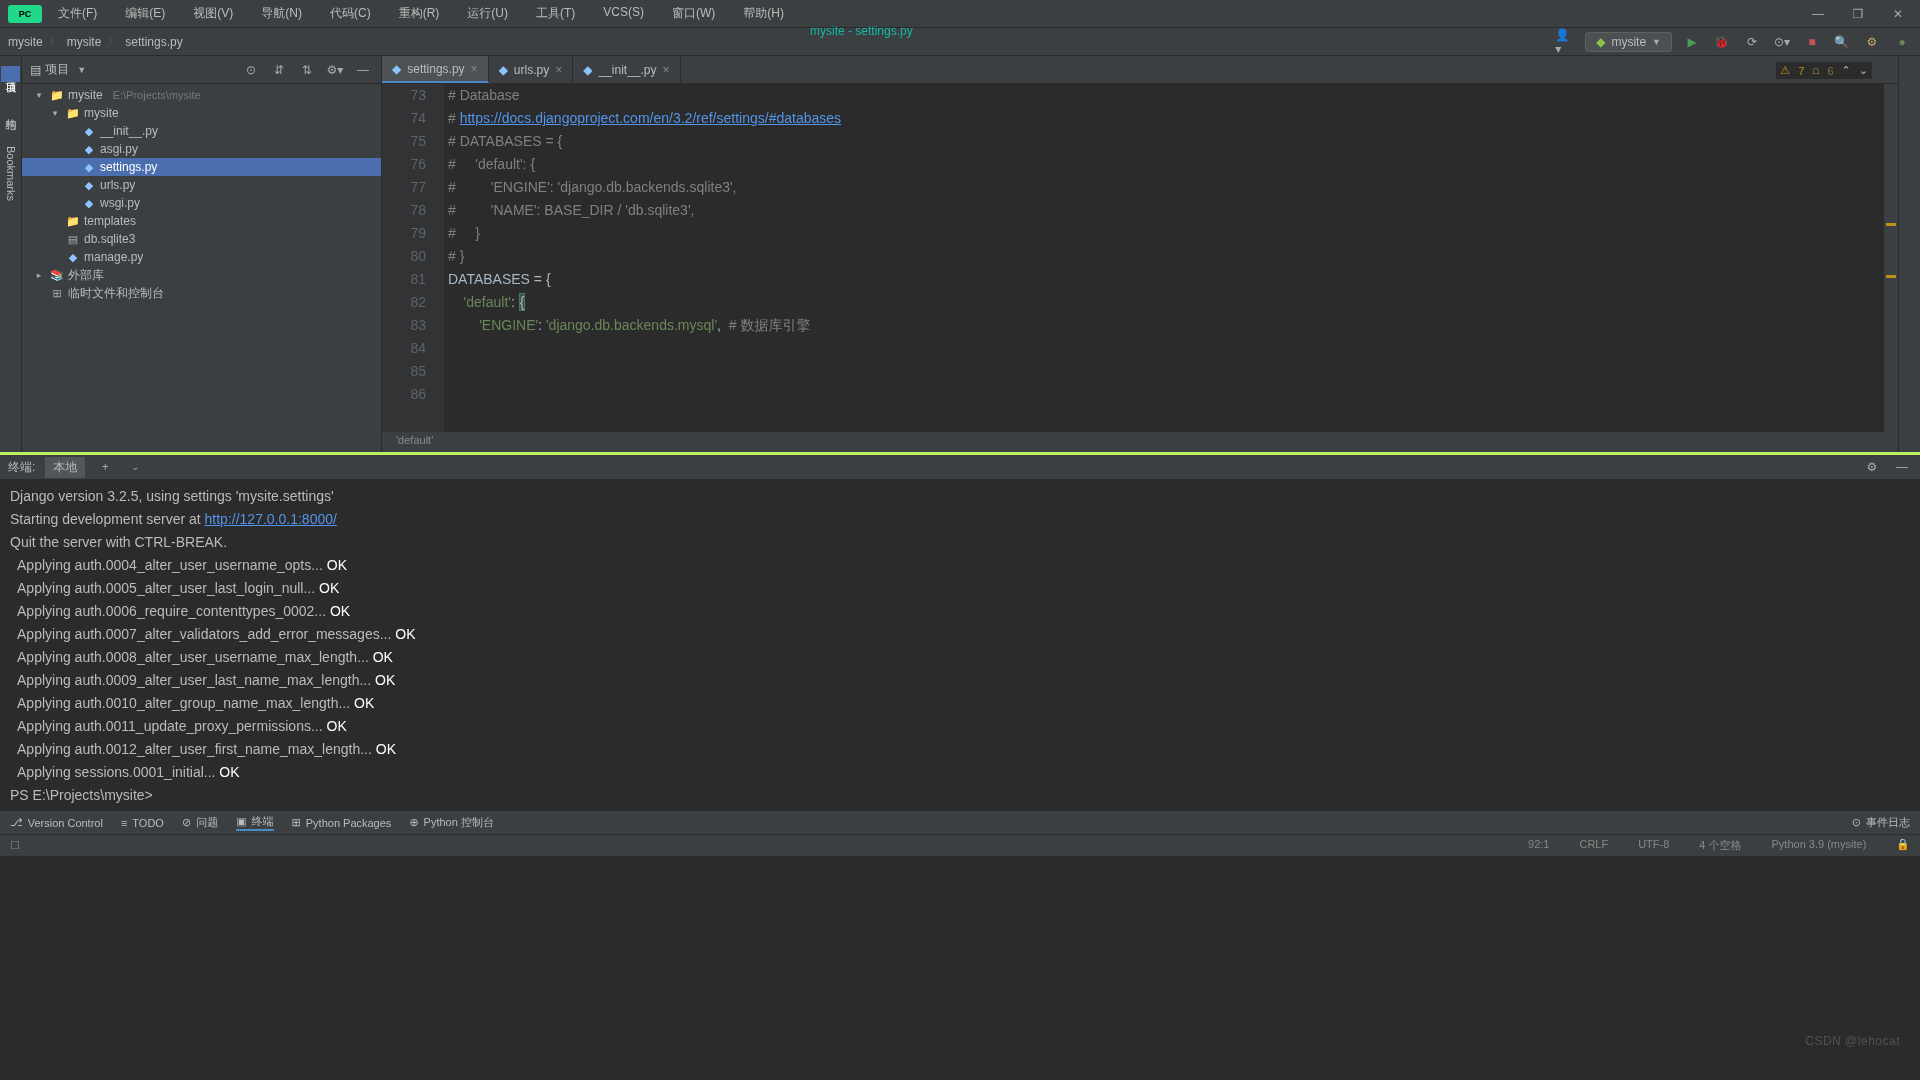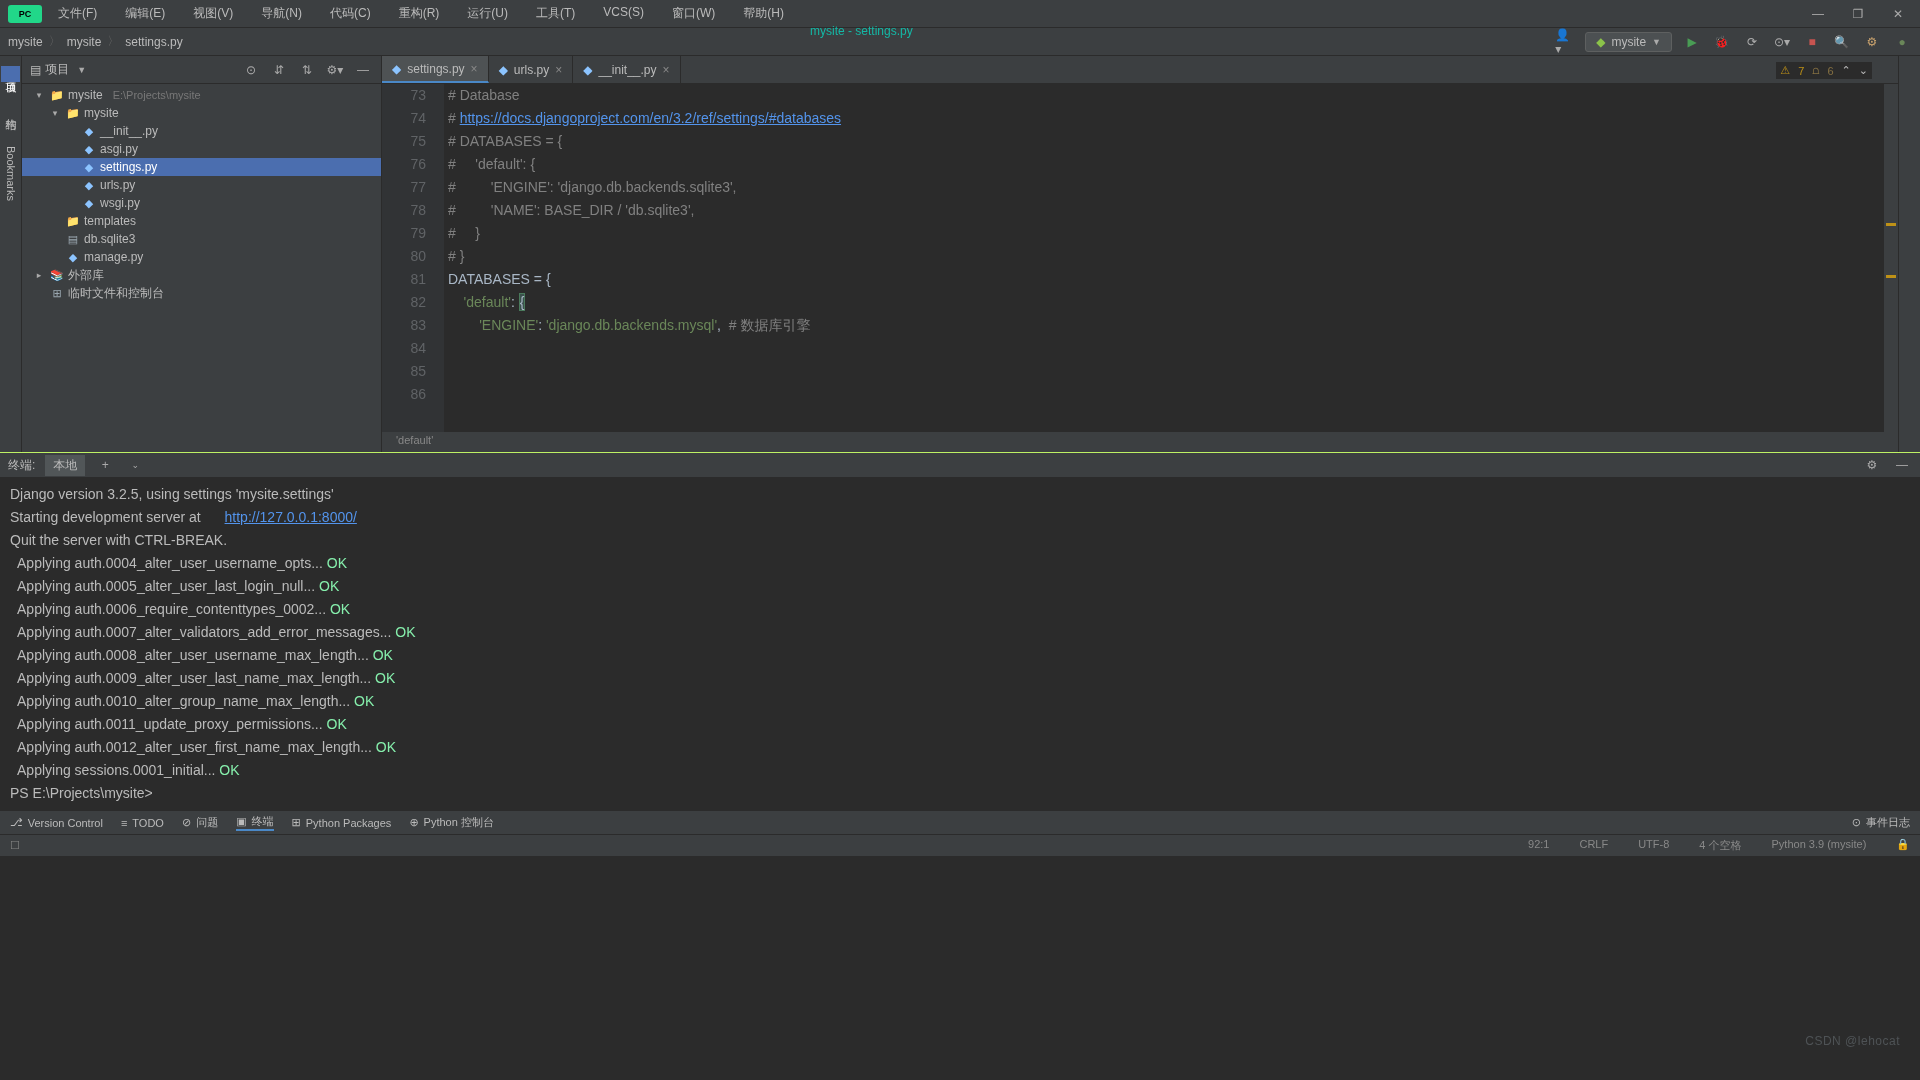--- a/index.html
+++ b/index.html
@@ -49,28 +49,28 @@
 .code .c-str { color: #6a8759; }
 .code .c-brace-hl { background: #3b514d; border: 1px solid #4a7a5c; }
 .fold-col { position: absolute; left: 46px; top: 0; bottom: 0; width: 12px; background: #313335; }
 .breadcrumb-bar { height: 20px; background: #3c3f41; font-size: 11px; color: #888; padding: 2px 14px; }
 .inspection { position: absolute; top: 6px; right: 26px; display: flex; gap: 8px; font-size: 11px; align-items: center; z-index: 5; background: #2b2b2b; padding: 2px 4px;}
 .insp-warn { color: #be9117; }
 .insp-weak { color: #857042; }
 .right-gutter { width: 22px; background: #3c3f41; border-left: 1px solid #2b2b2b; }
 .scroll-strip { position:absolute; right:0; top:28px; bottom:20px; width:14px; background:#3c3f41; }
 .scroll-strip .mark { position:absolute; left:2px; right:2px; height:3px; background:#be9117; }
-.terminal-panel { height: 358px; background: #2b2b2b; border-top: 1px solid #bef264; display: flex; flex-direction: column; }
+.terminal-panel { height: 358px; background: #2b2b2b; border-top: 3px solid #bef264; display: flex; flex-direction: column; }
 .term-header { height: 24px; background: #3c3f41; display: flex; align-items: center; padding: 0 8px; gap: 10px; }
 .term-tab { padding: 2px 8px; cursor: pointer; }
 .term-tab.active { background: #515658; }
 .term-actions { margin-left: auto; display: flex; gap: 10px; }
 .term-body { flex: 1; font-family: "Consolas",monospace; font-size: 14px; line-height: 23px; padding: 6px 10px; color: #bbb; white-space: pre; overflow: hidden; }
-.term-body .ok { color: #86efac; }
-.term-body .url { color: #5394ec; text-decoration: underline; margin-left: 20px; }
+.term-body .ok { color: #ffffff; }
+.term-body .url { color: #5394ec; text-decoration: underline; }
 .bottom-tools { height: 24px; background: #3c3f41; display: flex; align-items: center; padding: 0 10px; gap: 18px; border-top: 1px solid #2b2b2b; }
 .tool-tab { display: flex; align-items: center; gap: 5px; cursor: pointer; font-size: 11px; }
 .tool-tab.active { border-bottom: 2px solid #4a88c7; }
 .statusbar { height: 22px; background: #3c3f41; display: flex; align-items: center; padding: 0 10px; font-size: 11px; color: #888; border-top: 1px solid #2b2b2b; }
 .status-right { margin-left: auto; display: flex; gap: 30px; }
 .watermark { position: absolute; right: 20px; bottom: 32px; color: #6b7378; font-size: 12px; opacity: .55; font-family: sans-serif; letter-spacing: .5px; }
 .folder-ico { color: #9aa7b0; }
 .py-ico { color: #8cc4ff; }
 .triangle { font-size: 9px; color: #aaa; }
 </style>

